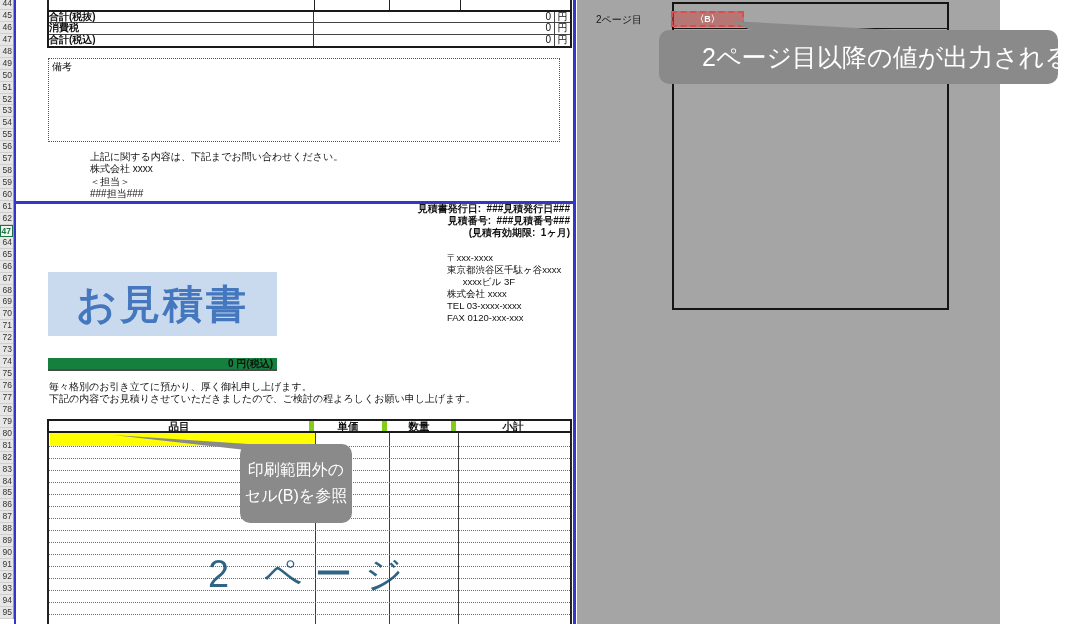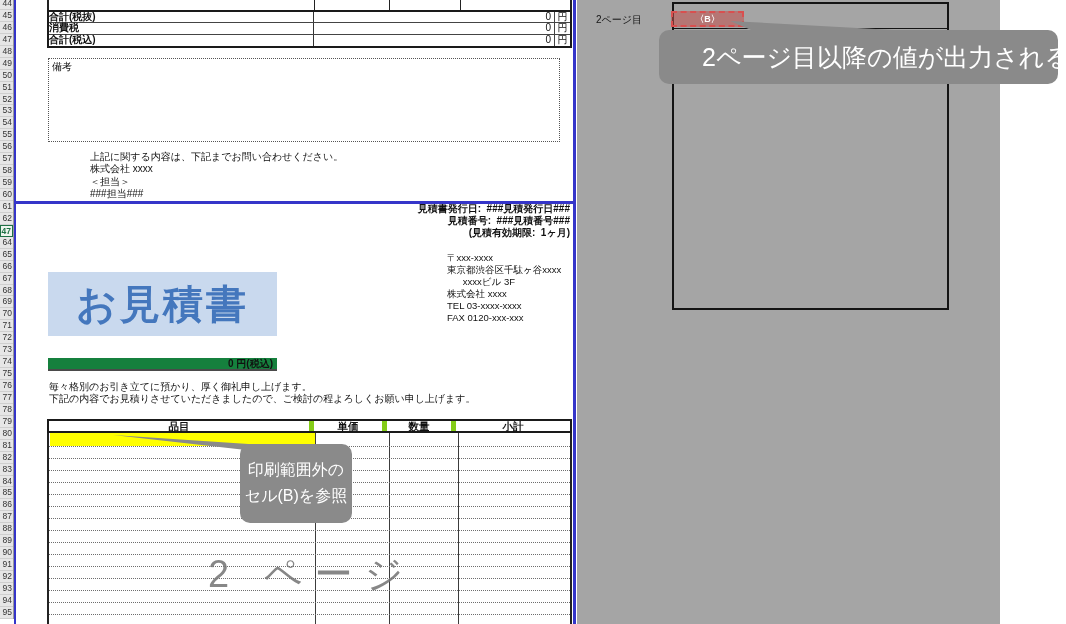--- a/index.html
+++ b/index.html
@@ -54,21 +54,21 @@
   #items-header .hcell { border-right:5px solid #84cc16; text-align:center; font-size:10.5px; font-weight:bold; line-height:10px; color:#111; }
   #items-header .hcell:last-child { border-right:none; }
   #items-header .c0 { width:265px; } #items-header .c1 { width:73px; } #items-header .c2 { width:69px; } #items-header .c3 { flex:1; }
 
   #items-body { position:absolute; left:47px; top:433px; width:525px; height:191px; border-left:2px solid #222; border-right:2px solid #222; z-index:1; }
   .vline { position:absolute; top:0; bottom:0; width:1px; background:#3c3c3c; }
   .dotline { position:absolute; left:0; right:0; height:0; border-bottom:1px dotted #6e6e6e; }
   #yellow-cell { position:absolute; left:1px; top:0; width:265px; height:13px; background:#ffff00; }
 
   
-  #watermark { position:absolute; left:208px; top:549px; font-size:38px; color:#737373; letter-spacing:12px; z-index:3; opacity:.85; }
+  #watermark { position:absolute; left:208px; top:549px; font-size:38px; color:#0c4a6e; letter-spacing:12px; z-index:3; opacity:.85; }
 
   
   #outside-rect { position:absolute; left:672px; top:2px; width:277px; height:308px; border:2px solid #141414; }
   #outside-rect-hline { position:absolute; left:672px; top:28px; width:277px; height:1px; background:#141414; }
   #page2-label { position:absolute; left:596px; top:13px; width:70px; text-align:left; font-size:10px; color:#141414; }
   #ref-cell { position:absolute; left:671px; top:11px; width:73px; height:16px; background:rgba(195,80,77,.55); border:2px dashed #d94f4f; color:#fff; font-size:9px; font-weight:bold; text-align:center; line-height:12px; }
 
   
   svg.tails { position:absolute; left:0; top:0; width:1066px; height:624px; z-index:7; pointer-events:none; }
   .callout { position:absolute; background:#8a8a8a; border-radius:10px; color:#fff; z-index:8; }

